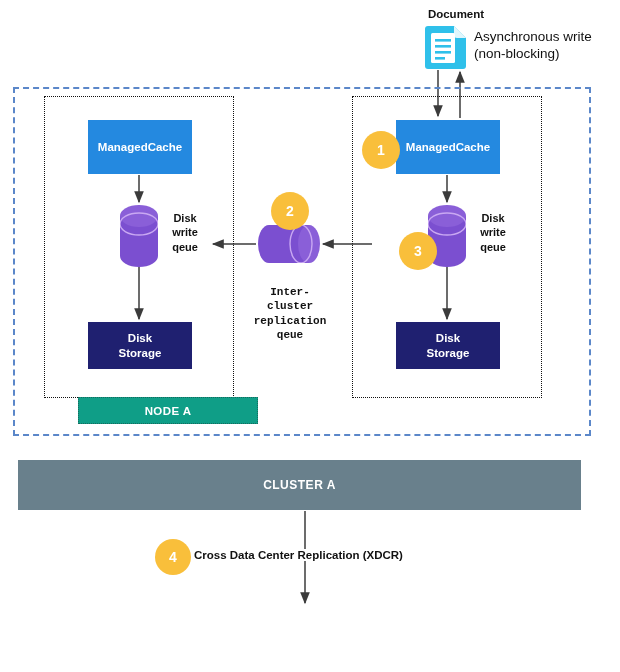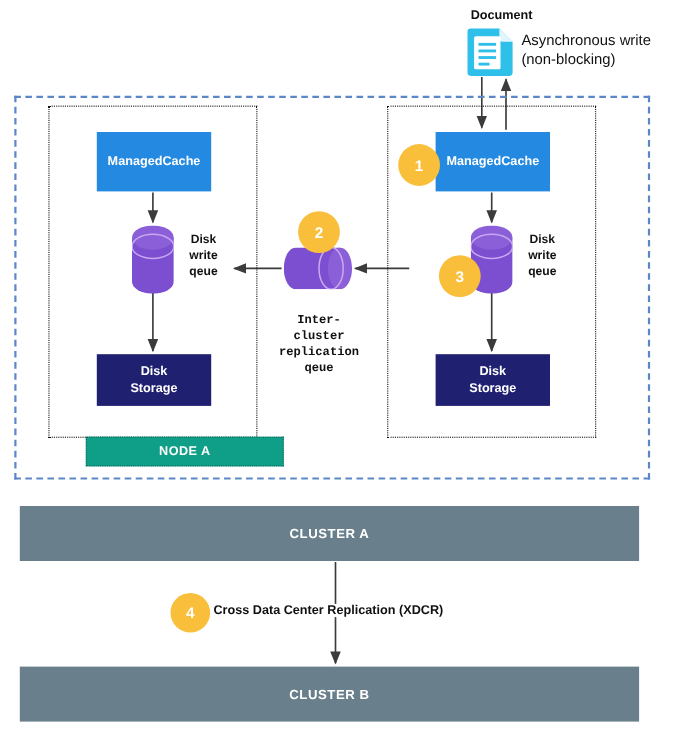--- a/index.html
+++ b/index.html
@@ -247,15 +247,14 @@
 
   <div class="abs badge" id="badge-1">1</div>
   <div class="abs badge" id="badge-2">2</div>
   <div class="abs badge" id="badge-3">3</div>
   <div class="abs badge" id="badge-4">4</div>
 
   <div class="abs cluster-bar" id="cluster-a-bar">CLUSTER A</div>
 
   <div class="abs" id="xdcr-label">Cross Data Center Replication (XDCR)</div>
 
-  <div class="abs cluster-bar" id="cluster-b-bar">CLUSTER B</div>
 
 </div>
 
 </body></html>

